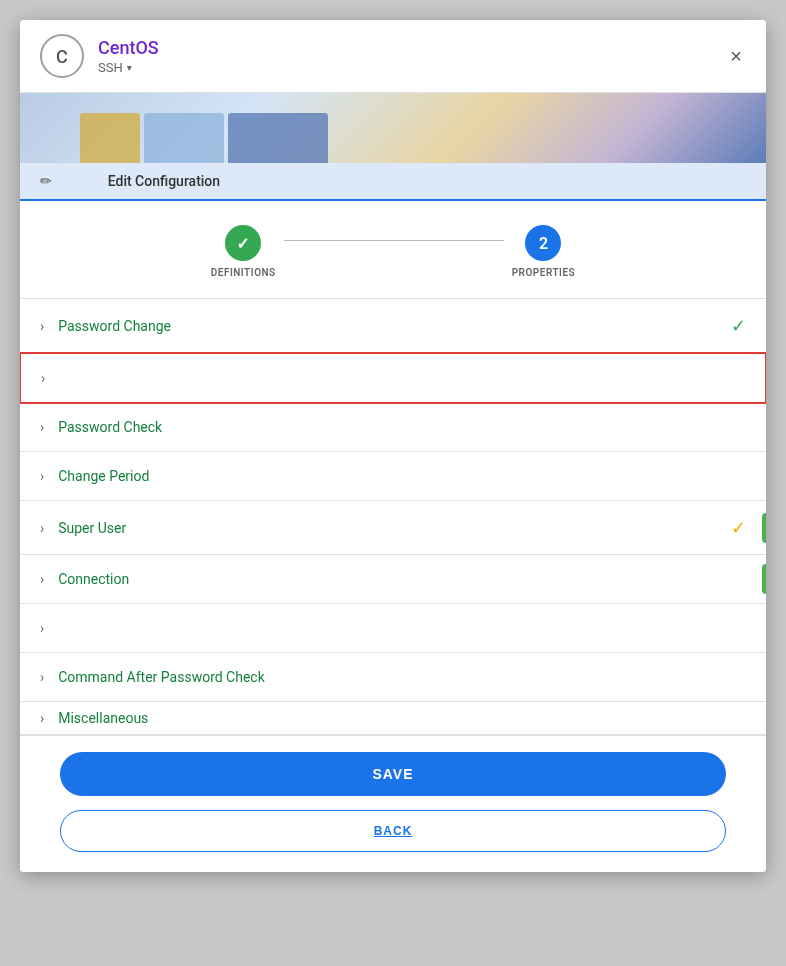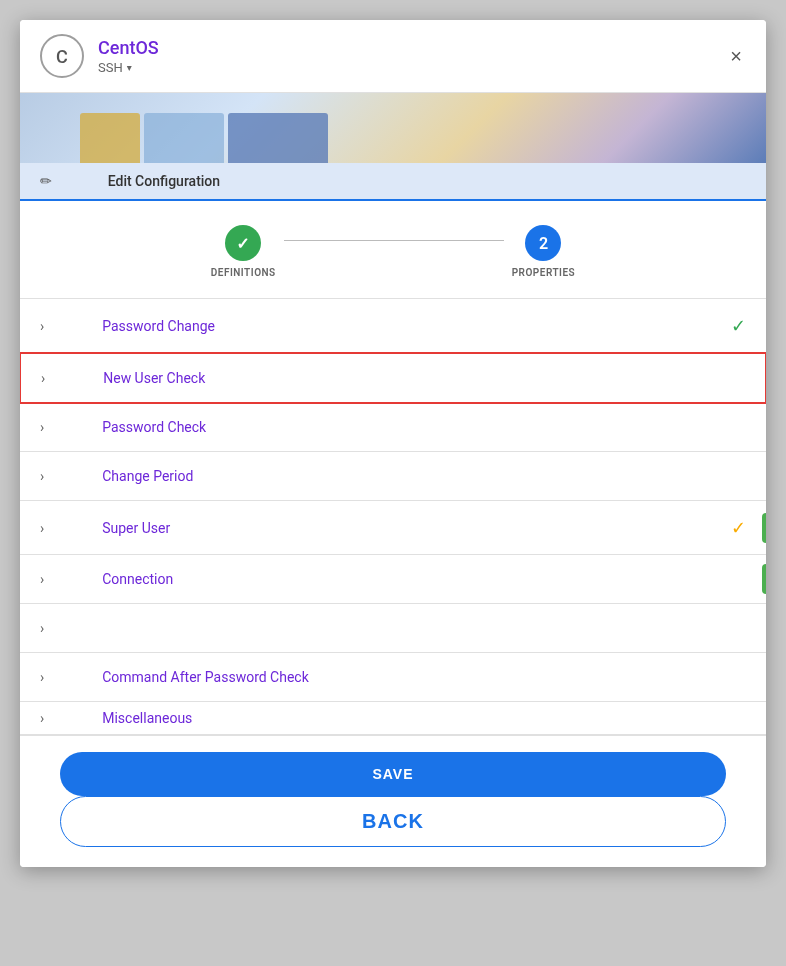--- a/index.html
+++ b/index.html
@@ -185,34 +185,33 @@
       z-index: 2;
     }
     .list-item .chevron-right {
       color: #666;
       font-size: 14px;
       margin-right: 14px;
     }
     .list-item-label {
       flex: 1;
       font-size: 14px;
-      color: #6d28d9;
-      margin-left: 44px;
+      color: #15803d;
     }
     .list-item .check-icon {
       font-size: 18px;
     }
     .check-green { color: #34a853; }
     .check-yellow { color: #f9ab00; }
     
     .modal-footer {
       padding: 16px 40px 20px;
       display: flex;
       flex-direction: column;
-      gap: 0;
+      gap: 14px;
       background: #fff;
       border-top: 1px solid #e0e0e0;
     }
     .btn-save {
       background: #1a73e8;
       color: #fff;
       border: none;
       border-radius: 30px;
       padding: 14px;
       font-size: 14px;
@@ -220,25 +219,26 @@
       letter-spacing: 1px;
       cursor: pointer;
       width: 100%;
     }
     .btn-back {
       background: #fff;
       color: #1a73e8;
       border: 1.5px solid #1a73e8;
       border-radius: 30px;
       padding: 13px;
-      font-size: 20px;
+      font-size: 12px;
       font-weight: 600;
       letter-spacing: 1px;
       cursor: pointer;
       width: 100%;
+      text-decoration: underline;
     }
   </style>
 </head>
 <body>
 
 <div class="modal-wrapper">
   <div class="modal">
 
     <div class="modal-header">
       <div class="avatar-circle">
@@ -284,21 +284,20 @@
     <div class="config-list">
 
       <div class="list-item">
         <span class="chevron-right">›</span>
         <span class="list-item-label">Password Change</span>
         <span class="check-icon check-green">✓</span>
       </div>
 
       <div class="list-item highlighted">
         <span class="chevron-right">›</span>
-        <span class="list-item-label">New User Check</span>
       </div>
 
       <div class="list-item">
         <span class="chevron-right">›</span>
         <span class="list-item-label">Password Check</span>
       </div>
 
       <div class="list-item">
         <span class="chevron-right">›</span>
         <span class="list-item-label">Change Period</span>

